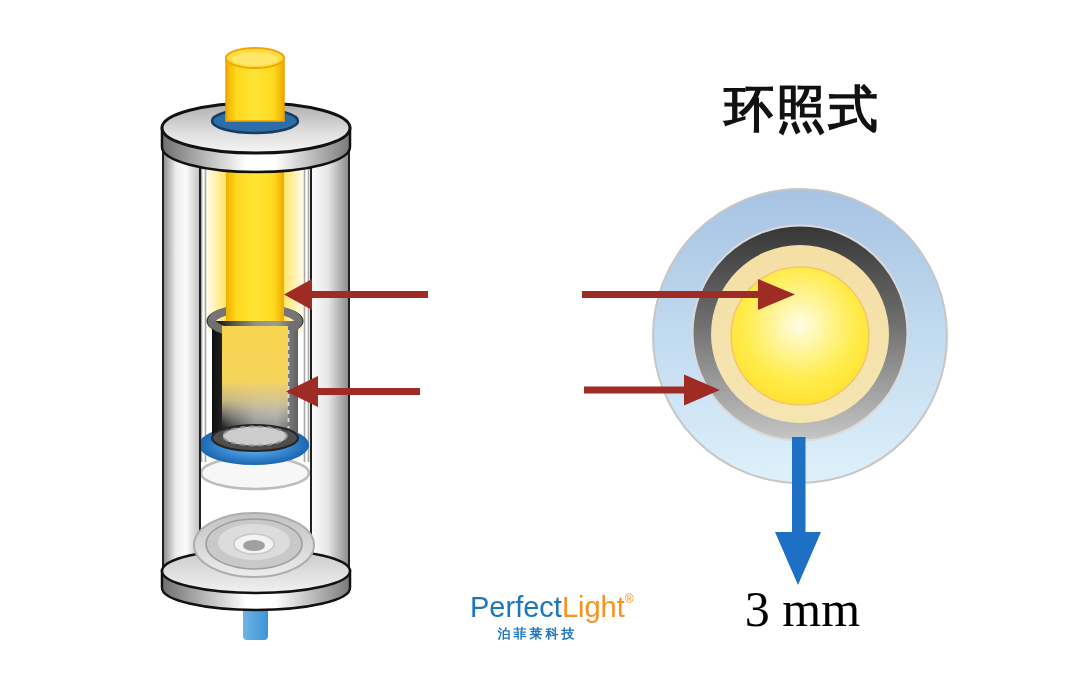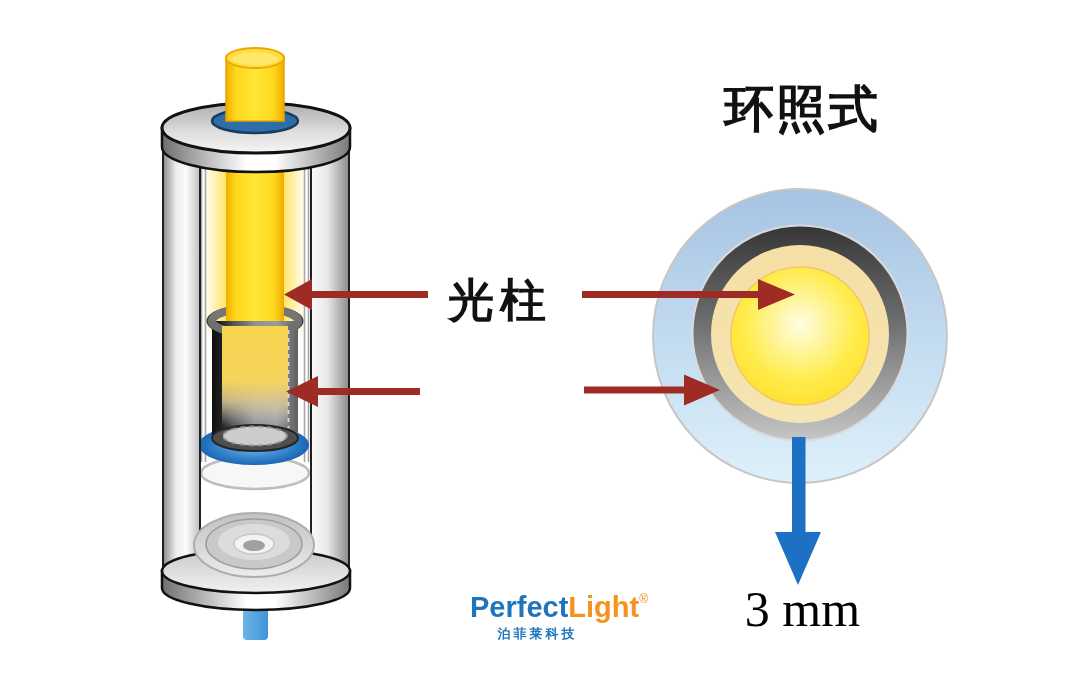--- a/index.html
+++ b/index.html
@@ -7,22 +7,22 @@
           font-family:"Liberation Sans",sans-serif;}
   svg{position:absolute;left:0;top:0;}
   .label{position:absolute;color:#111;font-weight:bold;white-space:nowrap;}
   #title{left:652px;top:82px;width:300px;text-align:center;font-size:50px;line-height:1.1;letter-spacing:2px;}
   #label-light-beam{left:448px;top:270px;font-size:46px;letter-spacing:6px;}
   #label-catalyst{left:426px;top:368px;font-size:46px;letter-spacing:8px;}
   #dim-label{position:absolute;left:720px;top:580px;width:165px;text-align:center;
              font-family:"Liberation Serif",serif;font-size:50px;color:#000;white-space:nowrap;}
   #logo{position:absolute;left:450px;top:584px;width:175px;text-align:center;}
   .logo-line1{position:relative;display:inline-block;font-size:29px;line-height:30px;white-space:nowrap;}
-  .logo-part1{color:var(--logo-blue,#1E75BC);font-weight:bold;margin-left:20px;}
-  .logo-part2{color:var(--logo-orange,#F6921E);font-weight:bold;}
+  .logo-part1{color:var(--logo-blue,#1E75BC);font-weight:normal;margin-left:20px;}
+  .logo-part2{color:var(--logo-orange,#F6921E);font-weight:normal;}
   .logo-reg{color:var(--logo-orange,#F6921E);font-size:12px;vertical-align:14px;}
   .logo-star{position:absolute;left:4px;top:3px;color:#ffffff;font-size:13px;line-height:13px;}
   .logo-line2{font-size:13px;letter-spacing:3px;color:var(--logo-blue,#1E75BC);font-weight:bold;margin-top:3px;}
   .red-arrow{fill:var(--arrow-red,#9E2B24);}
   .blue-arrow{fill:var(--arrow-blue,#1D70C4);}
 </style>
 </head>
 <body>
 
 <div class="canvas">
@@ -192,21 +192,20 @@
     <rect x="318" y="388" width="102" height="7"></rect>
     <polygon points="318,376 318,407 286,391.5"></polygon>
   </g>
   <g class="red-arrow">
     <rect x="584" y="386.5" width="100" height="7"></rect>
     <polygon points="684,374.5 684,405.5 720,390"></polygon>
   </g>
 </svg>
 
 <div id="title" class="label">环照式</div>
-<div id="label-light-beam" class="label">光柱</div>
 <div id="dim-label">3 mm</div>
 
 <div id="logo">
   <div class="logo-line1">
     <span class="logo-part1">Perfect</span><span class="logo-part2">Light</span><span class="logo-reg">®</span>
     <span class="logo-star">✳</span>
   </div>
   <div class="logo-line2">泊菲莱科技</div>
 </div>
 

